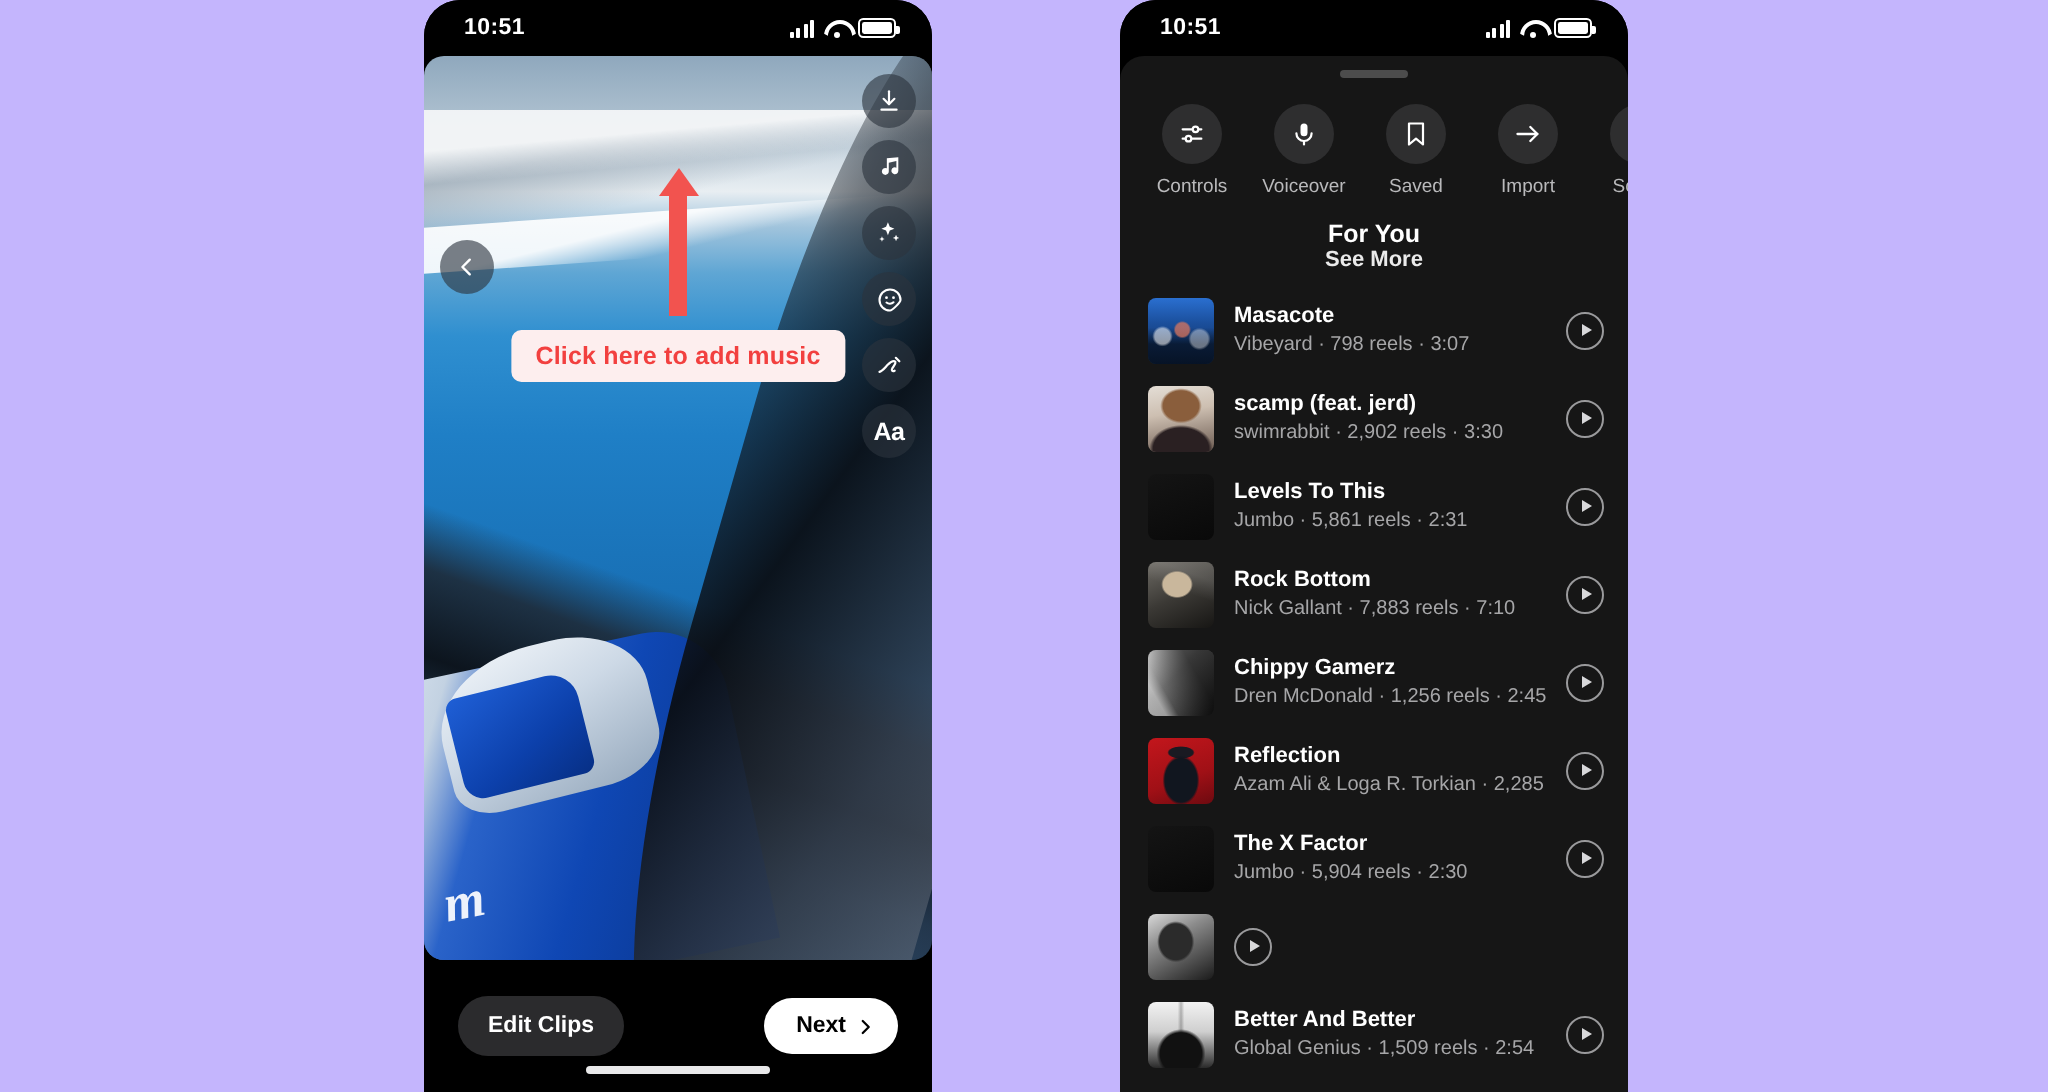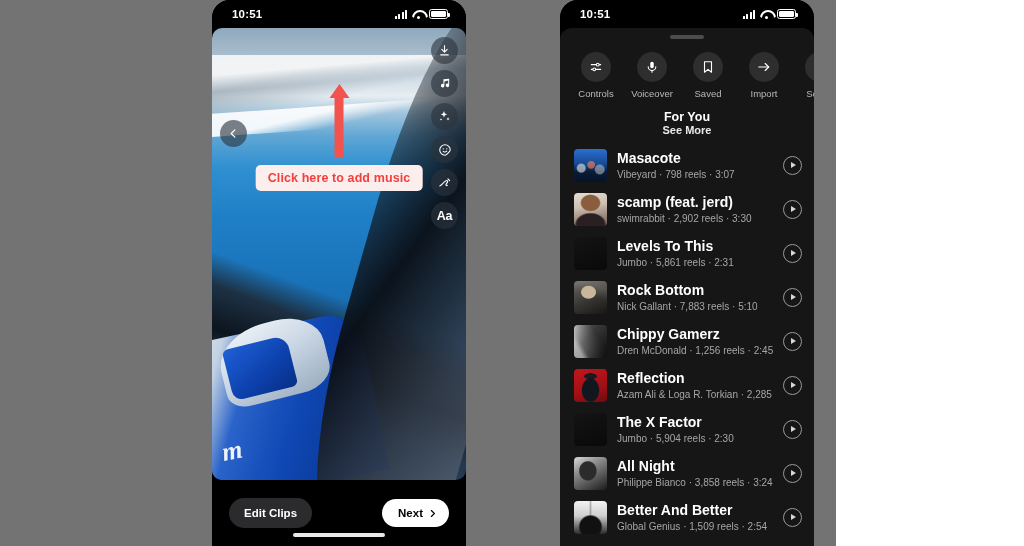--- a/index.html
+++ b/index.html
@@ -2,21 +2,21 @@
 <html><head>
 <meta charset="utf-8">
 <style>
   * { box-sizing: border-box; margin: 0; padding: 0; }
   html, body {
     width: 1024px; height: 546px;
     background: #ffffff;
     font-family: "Liberation Sans", sans-serif;
     overflow: hidden;
   }
-  .stage { position: relative; width: 836px; height: 546px; background: #737373; }
+  .stage { position: relative; width: 1024px; height: 546px; background: #c4b5fd; }
 
   
   .phone {
     position: absolute; top: 0; height: 546px;
     background: #000; overflow: hidden;
     border-radius: 18px 18px 0 0;
   }
   #phone-left  { left: 212px; width: 254px; }
   #phone-right { left: 560px; width: 254px; }
 
@@ -185,21 +185,21 @@
   .track-list { }
   .track {
     display:flex; align-items:center; gap:10px; padding: 5px 12px 5px 14px; height: 44px;
   }
   .thumb {
     width: 33px; height: 33px; border-radius: 4px; flex: 0 0 33px;
     background:#1d1d1d; overflow:hidden; position:relative;
   }
   .t-meta { flex: 1 1 auto; min-width: 0; }
   .t-title {
-    color:#fff; font-size: 14px; font-weight: 700; line-height: 1.35;
+    color:#fff; font-size: 11px; font-weight: 700; line-height: 1.35;
     white-space: nowrap; overflow: hidden; text-overflow: clip;
   }
   .t-sub {
     color:#a6a6a8; font-size: 10px; line-height: 1.35;
     white-space: nowrap; overflow: hidden; text-overflow: clip;
   }
   .play {
     width: 19px; height:19px; border-radius:50%; border:1.3px solid #9a9a9c;
     display:flex; align-items:center; justify-content:center; flex:0 0 19px;
   }
@@ -439,21 +439,21 @@
             <div class="t-meta">
               <div class="t-title">Levels To This</div>
               <div class="t-sub">Jumbo · 5,861 reels · 2:31</div>
             </div>
             <div class="play"></div>
           </div>
           <div class="track">
             <div class="thumb a-man"></div>
             <div class="t-meta">
               <div class="t-title">Rock Bottom</div>
-              <div class="t-sub">Nick Gallant · 7,883 reels · 5:10</div>
+              <div class="t-sub">Nick Gallant · 7,883 reels · 7:10</div>
             </div>
             <div class="play"></div>
           </div>
           <div class="track">
             <div class="thumb a-gray"></div>
             <div class="t-meta">
               <div class="t-title">Chippy Gamerz</div>
               <div class="t-sub">Dren McDonald · 1,256 reels · 2:45</div>
             </div>
             <div class="play"></div>
@@ -469,24 +469,20 @@
           <div class="track">
             <div class="thumb a-dark"></div>
             <div class="t-meta">
               <div class="t-title">The X Factor</div>
               <div class="t-sub">Jumbo · 5,904 reels · 2:30</div>
             </div>
             <div class="play"></div>
           </div>
           <div class="track">
             <div class="thumb a-bw"></div>
-            <div class="t-meta">
-              <div class="t-title">All Night</div>
-              <div class="t-sub">Philippe Bianco · 3,858 reels · 3:24</div>
-            </div>
             <div class="play"></div>
           </div>
           <div class="track">
             <div class="thumb a-logo"></div>
             <div class="t-meta">
               <div class="t-title">Better And Better</div>
               <div class="t-sub">Global Genius · 1,509 reels · 2:54</div>
             </div>
             <div class="play"></div>
           </div>

